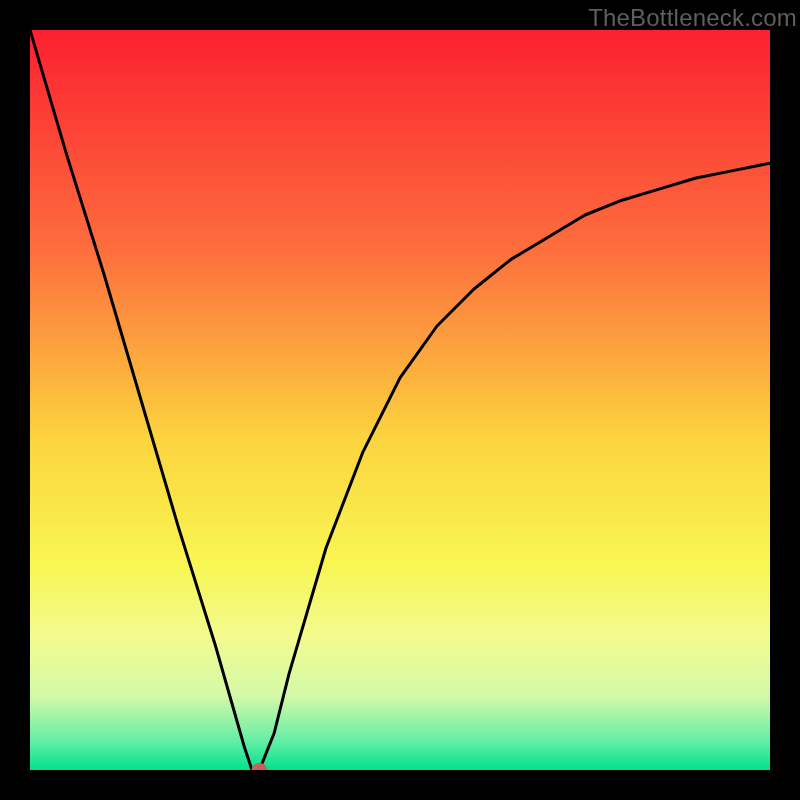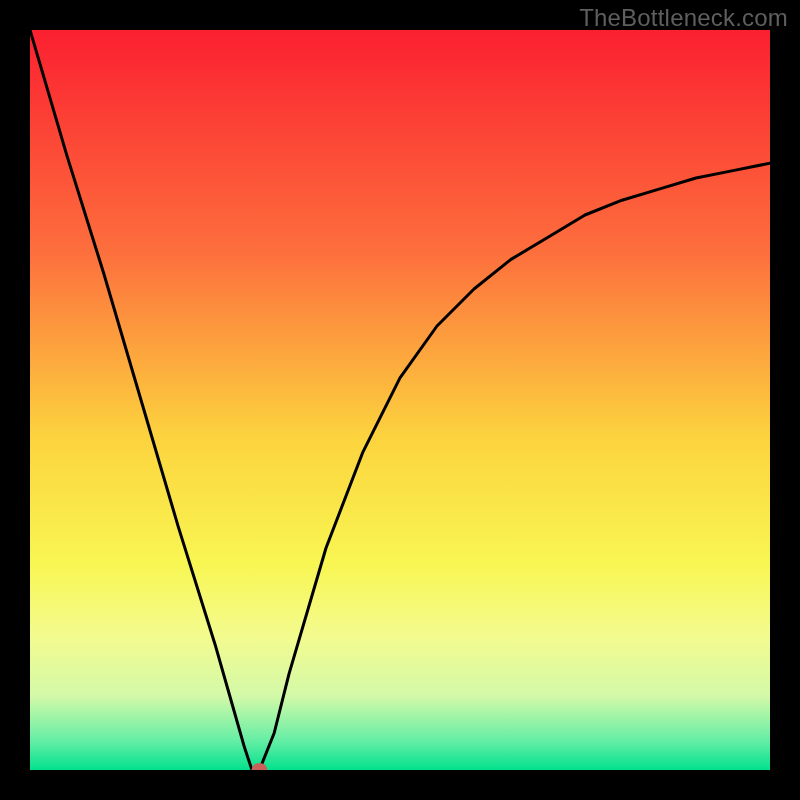--- a/index.html
+++ b/index.html
@@ -13,21 +13,21 @@
   }
   .frame {
     position: relative;
     width: 800px;
     height: 800px;
     background: #000;
   }
   .watermark {
     position: absolute;
     top: 4px;
-    right: 12px;
+    right: 3px;
     color: #5f5f5f;
     font-size: 24px;
     font-weight: 500;
     letter-spacing: 0.2px;
     user-select: none;
   }
   .plot {
     position: absolute;
     left: 30px;
     top: 30px;

